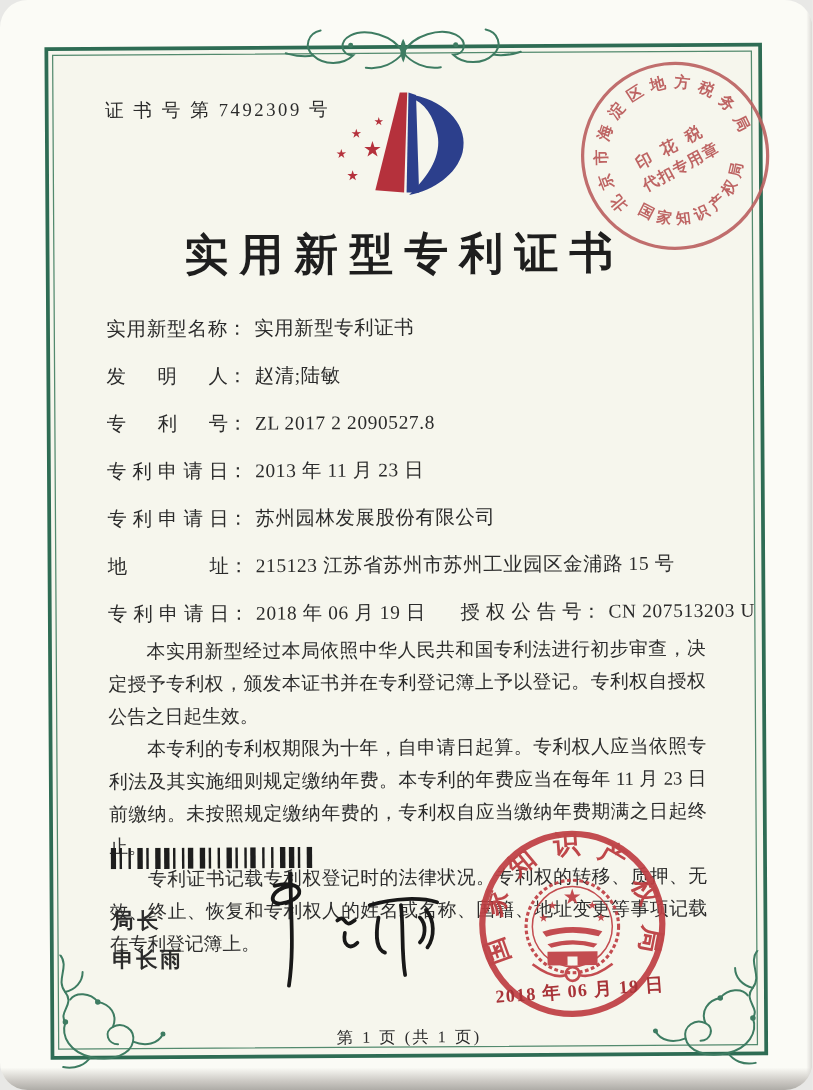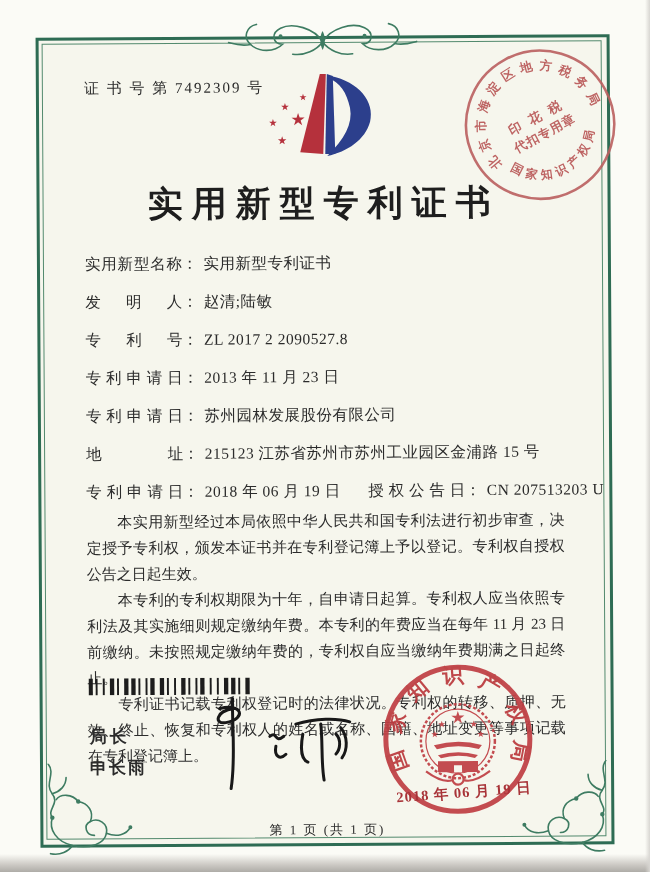--- a/index.html
+++ b/index.html
@@ -1,17 +1,17 @@
 <!DOCTYPE html>
 <html><head>
 <meta charset="utf-8">
 <style>
   html,body{margin:0;padding:0;background:#e8e8e6;}
   .page{position:relative;width:650px;height:872px;background:#fbfbf6;overflow:hidden;
-        font-family:"Liberation Serif","DejaVu Serif",serif;color:#2b2b2b;}
+        font-family:"Liberation Serif","DejaVu Serif",serif;color:#2b2b2b;border-radius:22px;}
   .tilt{position:absolute;inset:0;transform:rotate(-0.35deg);transform-origin:50% 50%;}
   .b-outer{position:absolute;left:38px;top:36px;width:568px;height:804px;
            border:3px solid #2e6c54;background:#f6f6ed;z-index:1;}
   .b-inner{position:absolute;left:44px;top:42px;width:558px;height:794px;
            border:1.5px solid #538a6e;z-index:1;}
   .content{position:absolute;inset:0;z-index:2;}
   .cert-no{position:absolute;left:86px;top:78px;font-size:15px;letter-spacing:2px;}
   .title{position:absolute;left:0;top:180px;width:100%;text-align:center;
          font-size:35px;font-weight:bold;letter-spacing:9px;color:#1e1e1e;}
   .fields{position:absolute;left:86px;top:252px;width:482px;}
@@ -136,21 +136,21 @@
         </div>
         <div class="f-row">
           <span class="f-label">专利申请日</span><span class="f-colon">：</span><span class="f-value">苏州园林发展股份有限公司</span>
         </div>
         <div class="f-row">
           <span class="f-label">地址</span><span class="f-colon">：</span><span class="f-value">215123 江苏省苏州市苏州工业园区金浦路 15 号</span>
         </div>
         <div class="f-row">
           <span class="f-label">专利申请日</span><span class="f-colon">：</span><span class="f-value">2018 年 06 月 19 日</span>
           <span class="grant">
-            <span class="f-label">授权公告日</span><span class="f-colon">：</span><span class="f-value">CN 207513203 U</span>
+            <span class="f-label">授权公告号</span><span class="f-colon">：</span><span class="f-value">CN 207513203 U</span>
           </span>
         </div>
       </div>
 
       <div class="body-text">
         <p>本实用新型经过本局依照中华人民共和国专利法进行初步审查，决定授予专利权，颁发本证书并在专利登记簿上予以登记。专利权自授权公告之日起生效。</p>
         <p>本专利的专利权期限为十年，自申请日起算。专利权人应当依照专利法及其实施细则规定缴纳年费。本专利的年费应当在每年 11 月 23 日前缴纳。未按照规定缴纳年费的，专利权自应当缴纳年费期满之日起终止。</p>
         <p>专利证书记载专利权登记时的法律状况。专利权的转移、质押、无效、终止、恢复和专利权人的姓名或名称、国籍、地址变更等事项记载在专利登记簿上。</p>
       </div>
 

